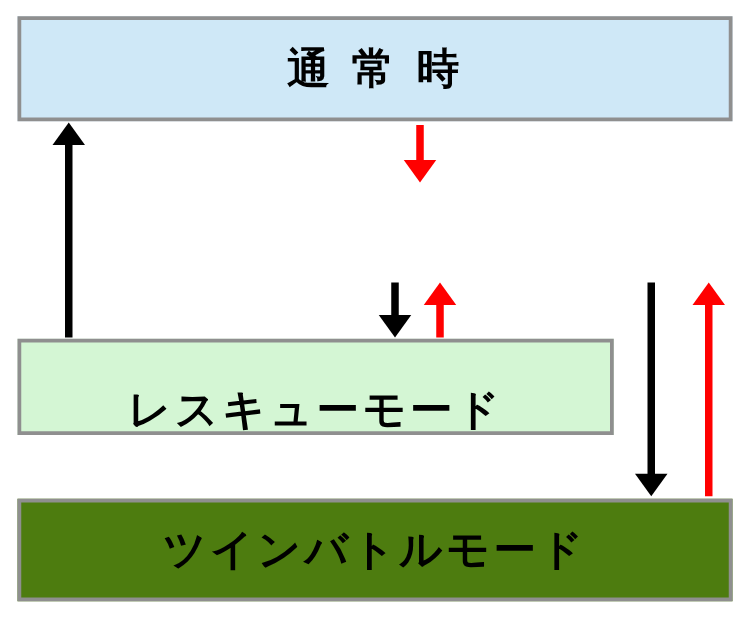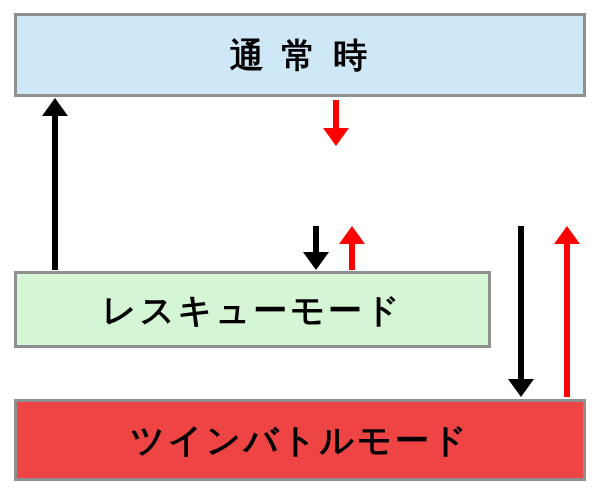--- a/index.html
+++ b/index.html
@@ -49,25 +49,25 @@
 </head>
 <body>
 
 <div class="diagram">
 
   <div class="box box-normal" style="background: rgb(207, 232, 247);">
     <span class="box-label" style="color: rgb(0, 0, 0);">通 常 時</span>
   </div>
 
 
-  <div class="box box-rescue" style="background: rgb(212, 246, 212);">
+  <div class="box box-rescue" style="background: rgb(212, 246, 212); align-items: flex-end;">
     <span class="box-label" style="color: rgb(0, 0, 0);">レスキューモード</span>
   </div>
 
-  <div class="box box-twin" style="background: #ef4444;">
+  <div class="box box-twin" style="background: #4d7c0f;">
     <span class="box-label" style="color: rgb(0, 0, 0);">ツインバトルモード</span>
   </div>
 
   <div class="arrow a1 down" style="--c: #ff0000;">
     <div class="shaft"></div>
     <div class="head"></div>
   </div>
 
   <div class="arrow a2 up" style="--c: #000000;">
     <div class="shaft"></div>

